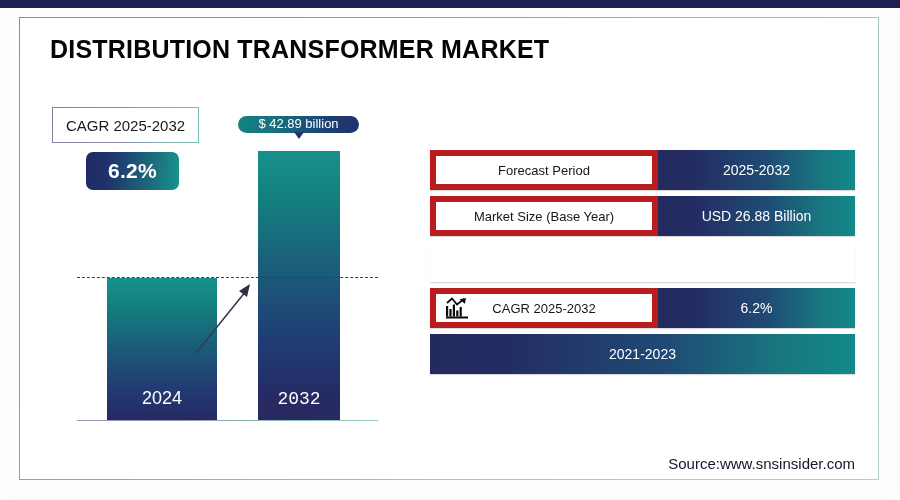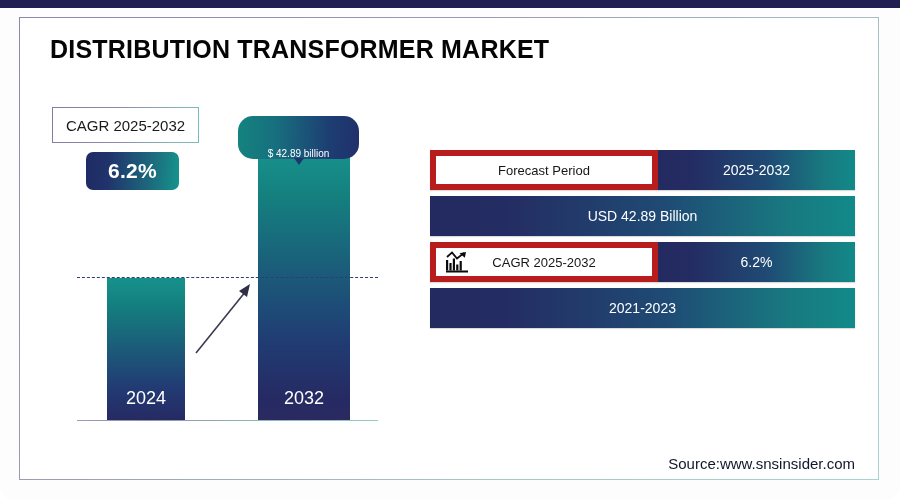--- a/index.html
+++ b/index.html
@@ -88,28 +88,28 @@
 
   
   .chart {
     position: absolute;
     left: 60px; top: 100px;
     width: 340px; height: 330px;
   }
   
   .value-pill {
     position: absolute;
-    height: 43px;
+    height: 17px;
     border-radius: 15px;
     background: linear-gradient(92deg, #14837f 0%, #17707e 30%, #1d3e73 75%, #21306a 100%);
     display: flex;
-    align-items: flex-end;
+    align-items: flex-start;
     justify-content: center;
     color: #ffffff;
-    font-size: 10px;
+    font-size: 13px;
     white-space: nowrap;
     z-index: 4;
   }
   .value-pill.p2032 {
     left: 178px;
     top: 16px;
     width: 121px;
   }
   .value-pill.p2024 {
     left: 29px;
@@ -142,26 +142,28 @@
   .bar {
     position: absolute;
     bottom: 10px;
     z-index: 2;
   }
   .bar.b2024 {
     left: 47px;
     width: 78px;
     height: 142px;
     background: linear-gradient(180deg, #17918c 0%, #13817f 18%, #1b5d79 48%, #223a73 78%, #262a63 100%);
+    padding-left: 32px;
   }
   .bar.b2032 {
     left: 198px;
-    width: 92px;
+    width: 82px;
     height: 269px;
     background: linear-gradient(180deg, #17918c 0%, #14817f 16%, #1a5f7a 42%, #203d74 70%, #262a63 92%, #2a2a61 100%);
+    font-family: Liberation Mono, monospace;
   }
   .bar-label {
     position: absolute;
     left: 0; right: 0;
     bottom: 11px;
     text-align: center;
     font-size: 18px;
     color: #ffffff;
   }
 
@@ -294,25 +296,30 @@
 
     <div class="spec-row">
       <div class="spec-label">
         <span class="txt">Forecast Period</span>
       </div>
       <div class="spec-value">
         <span>2025-2032</span>
       </div>
     </div>
 
-
-    <div class="spec-row">
+    <div class="spec-row">
+      <div class="spec-label">
+        <span class="txt">Market Size (Base Year)</span>
+      </div>
       <div class="spec-value">
-        <span>USD 42.89 Billion</span>
-      </div>
+        <span>USD 26.88 Billion</span>
+      </div>
+    </div>
+
+    <div class="spec-row">
     </div>
 
     <div class="spec-row">
       <div class="spec-label">
         <span class="row-icon">
           <svg viewBox="0 0 26 24" width="26" height="24">
             <rect x="2" y="20.5" width="22" height="2" fill="#0a0a0a"></rect>
             <rect x="2" y="10" width="2.2" height="10.5" fill="#0a0a0a"></rect>
             <rect x="5.4" y="13" width="2.2" height="7.5" fill="#0a0a0a"></rect>
             <rect x="8.8" y="8.5" width="2.2" height="12" fill="#0a0a0a"></rect>

